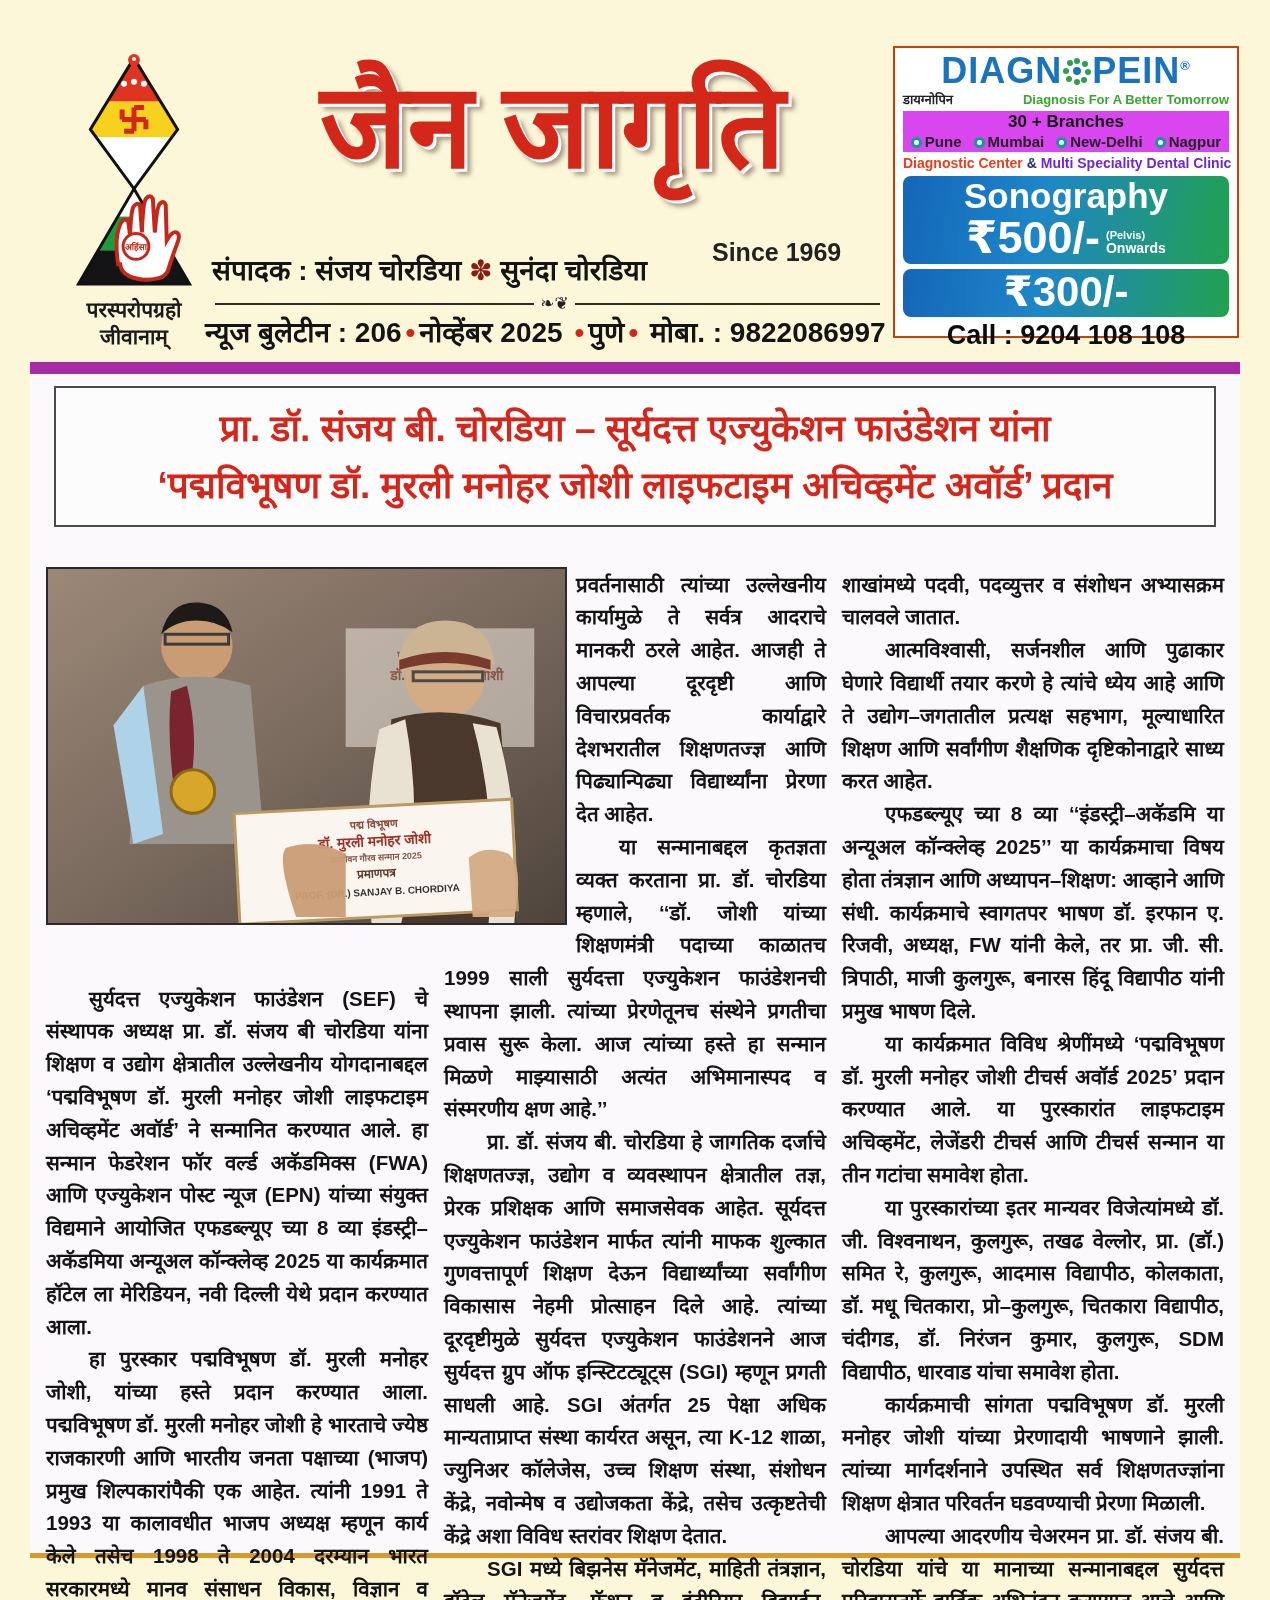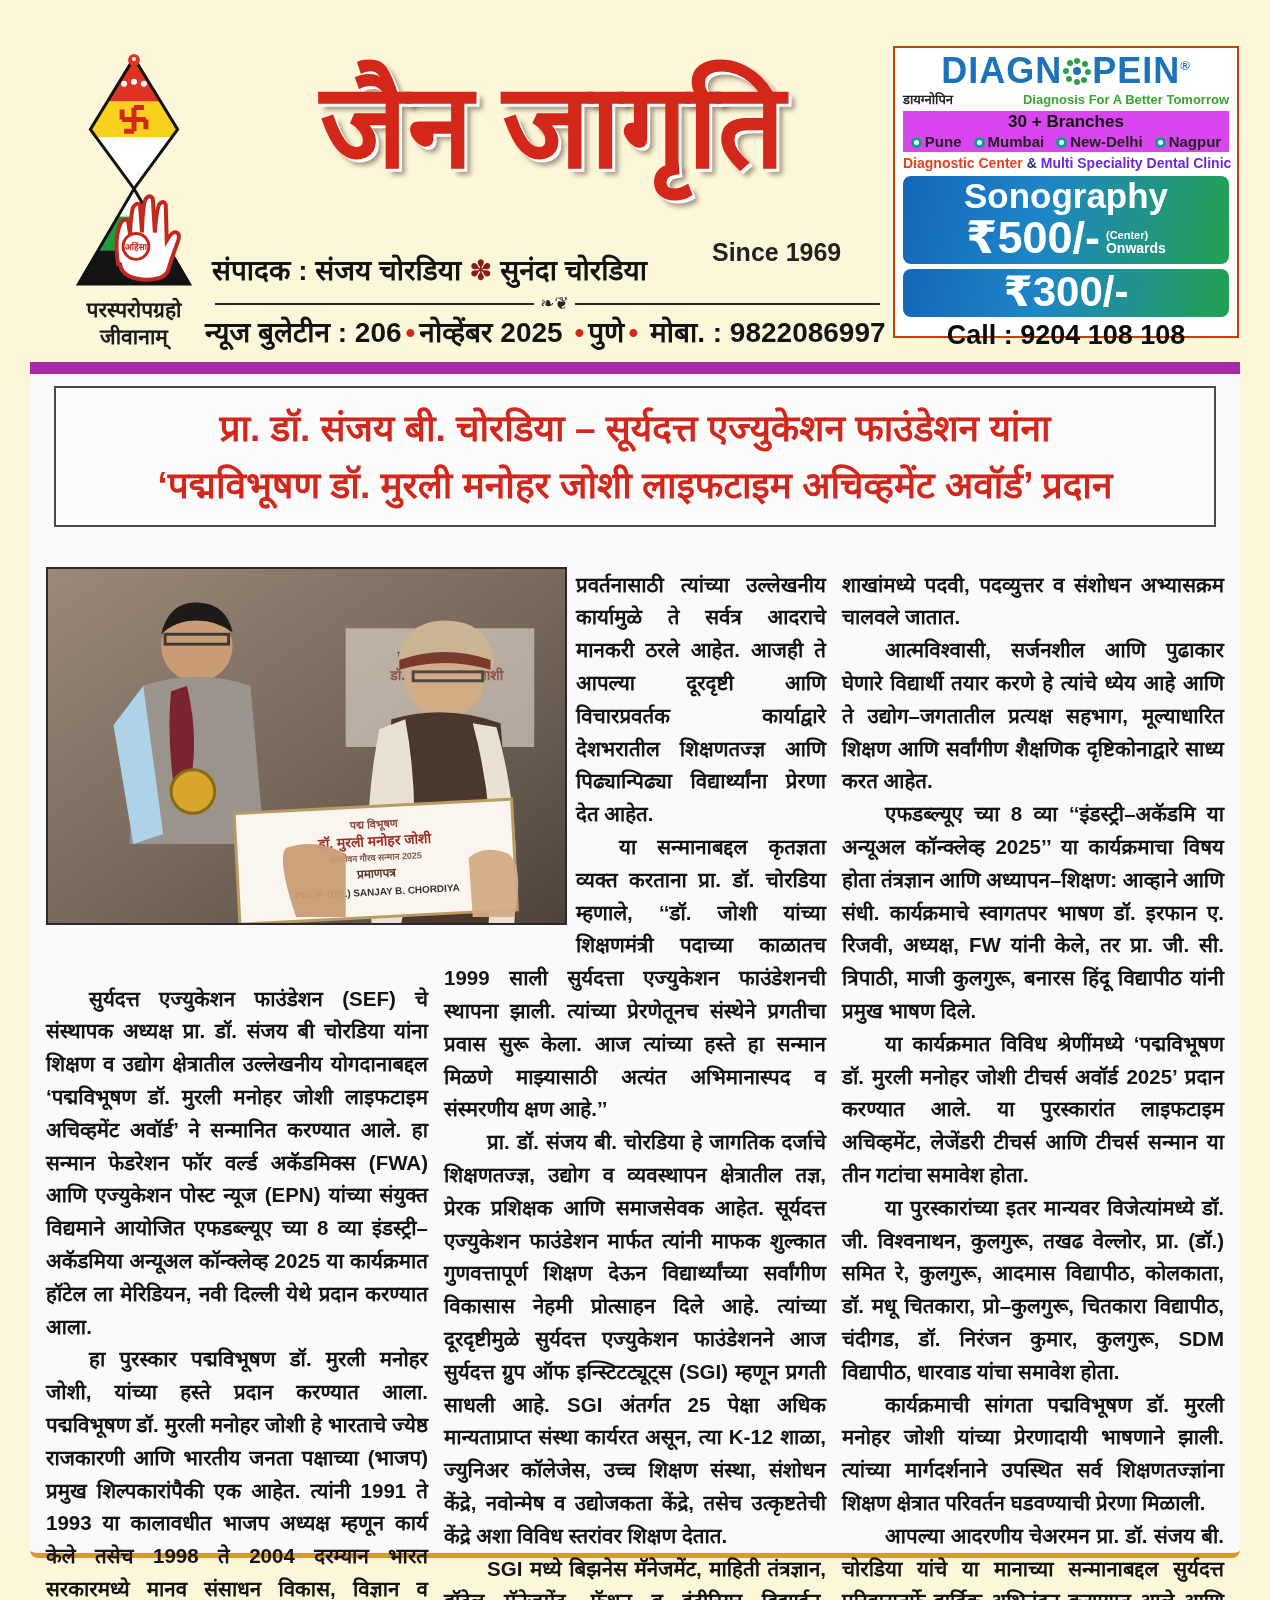--- a/index.html
+++ b/index.html
@@ -52,21 +52,21 @@
   .price-big { font-size:45px; font-weight:800; line-height:1.0; }
   .price-notes { text-align:left; font-weight:bold; line-height:1.1; padding-bottom:3px; }
   .note-s { display:block; font-size:11px; }
   .note-o { display:block; font-size:14px; }
   .panel .svc2 { font-size:37px; font-weight:800; line-height:1.05; }
   .panel .price2 { font-size:42px; font-weight:800; line-height:1.0; }
   .call-line { text-align:center; font-size:27px; font-weight:800; color:#0c0c0c; margin-top:3px; }
   
   .purple-bar { position:absolute; left:30px; top:362px; width:1210px; height:12px; background:#a62ba4; }
   .sheet { position:absolute; left:30px; top:374px; width:1210px; height:1184px; background:#fbf9fb;
-           border-bottom:5px solid #d89a2b;border-radius:8px; }
+           border-bottom:5px solid #d89a2b; }
   .headline-box { margin:12px 24px 0; border:2px solid #4a4a4a; background:#fdfcfd; text-align:center;
                   padding:12px 6px 10px; }
   .headline-box .hl { color:#d3271c; font-weight:bold; font-size:37px; line-height:1.55; }
   
   .article { position:relative; margin:14px 16px 0; display:flex; gap:16px;
              font-size:20.5px; line-height:1.6; text-align:justify; font-weight:600; color:#141414; }
   .col { flex:1 1 0; min-width:0; }
   .col p { text-indent:2.1em; }
   .col p.cont { text-indent:0; }
   .col1 { padding-top:442px; }
@@ -169,21 +169,21 @@
       <span><span class="pin"></span><span>New-Delhi</span></span>
       <span><span class="pin"></span><span>Nagpur</span></span>
     </div>
   </div>
   <div class="clinic-line"><span class="c1">Diagnostic Center</span> <span class="amp">&amp;</span> <span class="c2">Multi Speciality Dental Clinic</span></div>
   <div class="panel">
     <div class="svc1">Sonography</div>
     <div class="priceline">
       <span class="price-big">₹500/-</span>
       <span class="price-notes">
-        <span class="note-s">(Center)</span>
+        <span class="note-s">(Pelvis)</span>
         <span class="note-o">Onwards</span>
       </span>
     </div>
   </div>
   <div class="panel">
     <div class="price2">₹300/-</div>
   </div>
   <div class="call-line">Call : 9204 108 108</div>
 </div>
 

